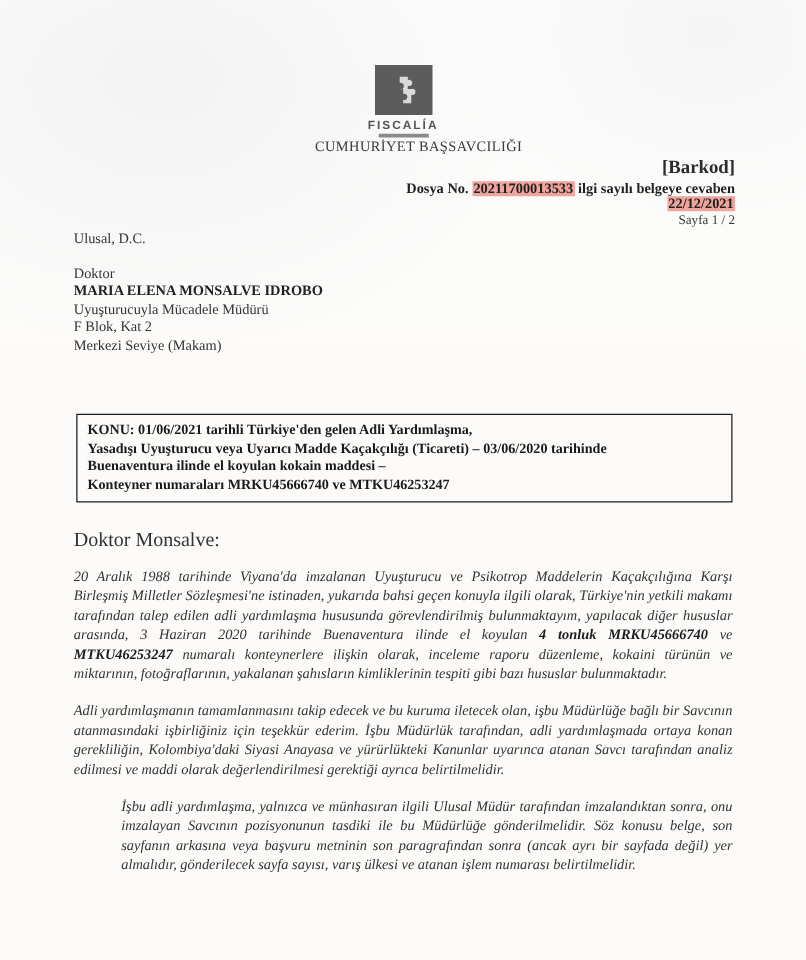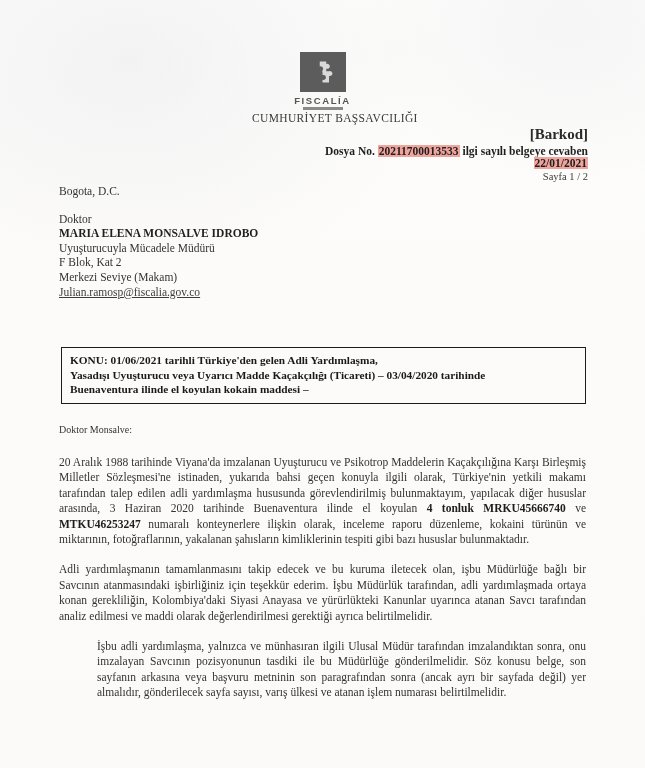--- a/index.html
+++ b/index.html
@@ -137,41 +137,41 @@
     left: 61px;
     top: 331px;
     width: 525px;
     box-sizing: border-box;
     border: 1px solid #1c1c1c;
     padding: 5px 8px 6px 8px;
     font-size: 11.3px;
     line-height: 14.6px;
     font-weight: 700;
     color: #1a1a1a;
-    margin-top: 16px;
   }
 
   
   .salutation {
     position: absolute;
     left: 59px;
     top: 424px;
-    font-size: 10px;
+    font-size: 16px;
     color: #333333;
   }
 
   .body-block {
     position: absolute;
     left: 59px;
     top: 455px;
     width: 527px;
     font-size: 11.5px;
     line-height: 15.4px;
     text-align: justify;
     color: #333333;
+    font-style: italic;
   }
   .body-block p {
     margin: 0 0 15px 0;
   }
   .body-block p:last-child { margin-bottom: 0; margin-left: 38px; }
   .body-block b { font-weight: 700; color: #1d1d1d; }
 </style>
 </head>
 <body>
 
@@ -192,40 +192,40 @@
 
   <div class="barkod">[Barkod]</div>
 
   <div class="dosya-line">
     <span>Dosya No.</span>
     <span class="hl">20211700013533</span>
     <span>ilgi sayılı belgeye cevaben</span>
   </div>
 
   <div class="date-line">
-    <span class="hl">22/01/2021</span>
+    <span class="hl">22/12/2021</span>
   </div>
 
   <div class="sayfa-line">Sayfa 1 / 2</div>
 
   <div class="addr">
-    <div>Bogota, D.C.</div>
+    <div>Ulusal, D.C.</div>
     <div class="gap"></div>
     <div>Doktor</div>
     <div class="b">MARIA ELENA MONSALVE IDROBO</div>
     <div>Uyuşturucuyla Mücadele Müdürü</div>
     <div>F Blok, Kat 2</div>
     <div>Merkezi Seviye (Makam)</div>
-    <div class="mail">Julian.ramosp@fiscalia.gov.co</div>
   </div>
 
   <div class="subject-box">
     <div>KONU: 01/06/2021 tarihli Türkiye'den gelen Adli Yardımlaşma,</div>
-    <div>Yasadışı Uyuşturucu veya Uyarıcı Madde Kaçakçılığı (Ticareti) – 03/04/2020 tarihinde</div>
+    <div>Yasadışı Uyuşturucu veya Uyarıcı Madde Kaçakçılığı (Ticareti) – 03/06/2020 tarihinde</div>
     <div>Buenaventura ilinde el koyulan kokain maddesi –</div>
+    <div>Konteyner numaraları MRKU45666740 ve MTKU46253247</div>
   </div>
 
   <div class="salutation">Doktor Monsalve:</div>
 
   <div class="body-block">
     <p><span>20 Aralık 1988 tarihinde Viyana'da imzalanan Uyuşturucu ve Psikotrop Maddelerin Kaçakçılığına Karşı Birleşmiş Milletler Sözleşmesi'ne istinaden, yukarıda bahsi geçen konuyla ilgili olarak, Türkiye'nin yetkili makamı tarafından talep edilen adli yardımlaşma hususunda görevlendirilmiş bulunmaktayım, yapılacak diğer hususlar arasında, 3 Haziran 2020 tarihinde Buenaventura ilinde el koyulan </span><b>4 tonluk MRKU45666740</b><span> ve </span><b>MTKU46253247</b><span> numaralı konteynerlere ilişkin olarak, inceleme raporu düzenleme, kokaini türünün ve miktarının, fotoğraflarının, yakalanan şahısların kimliklerinin tespiti gibi bazı hususlar bulunmaktadır.</span></p>
 
     <p>Adli yardımlaşmanın tamamlanmasını takip edecek ve bu kuruma iletecek olan, işbu Müdürlüğe bağlı bir Savcının atanmasındaki işbirliğiniz için teşekkür ederim. İşbu Müdürlük tarafından, adli yardımlaşmada ortaya konan gerekliliğin, Kolombiya'daki Siyasi Anayasa ve yürürlükteki Kanunlar uyarınca atanan Savcı tarafından analiz edilmesi ve maddi olarak değerlendirilmesi gerektiği ayrıca belirtilmelidir.</p>
 
     <p>İşbu adli yardımlaşma, yalnızca ve münhasıran ilgili Ulusal Müdür tarafından imzalandıktan sonra, onu imzalayan Savcının pozisyonunun tasdiki ile bu Müdürlüğe gönderilmelidir. Söz konusu belge, son sayfanın arkasına veya başvuru metninin son paragrafından sonra (ancak ayrı bir sayfada değil) yer almalıdır, gönderilecek sayfa sayısı, varış ülkesi ve atanan işlem numarası belirtilmelidir.</p>

